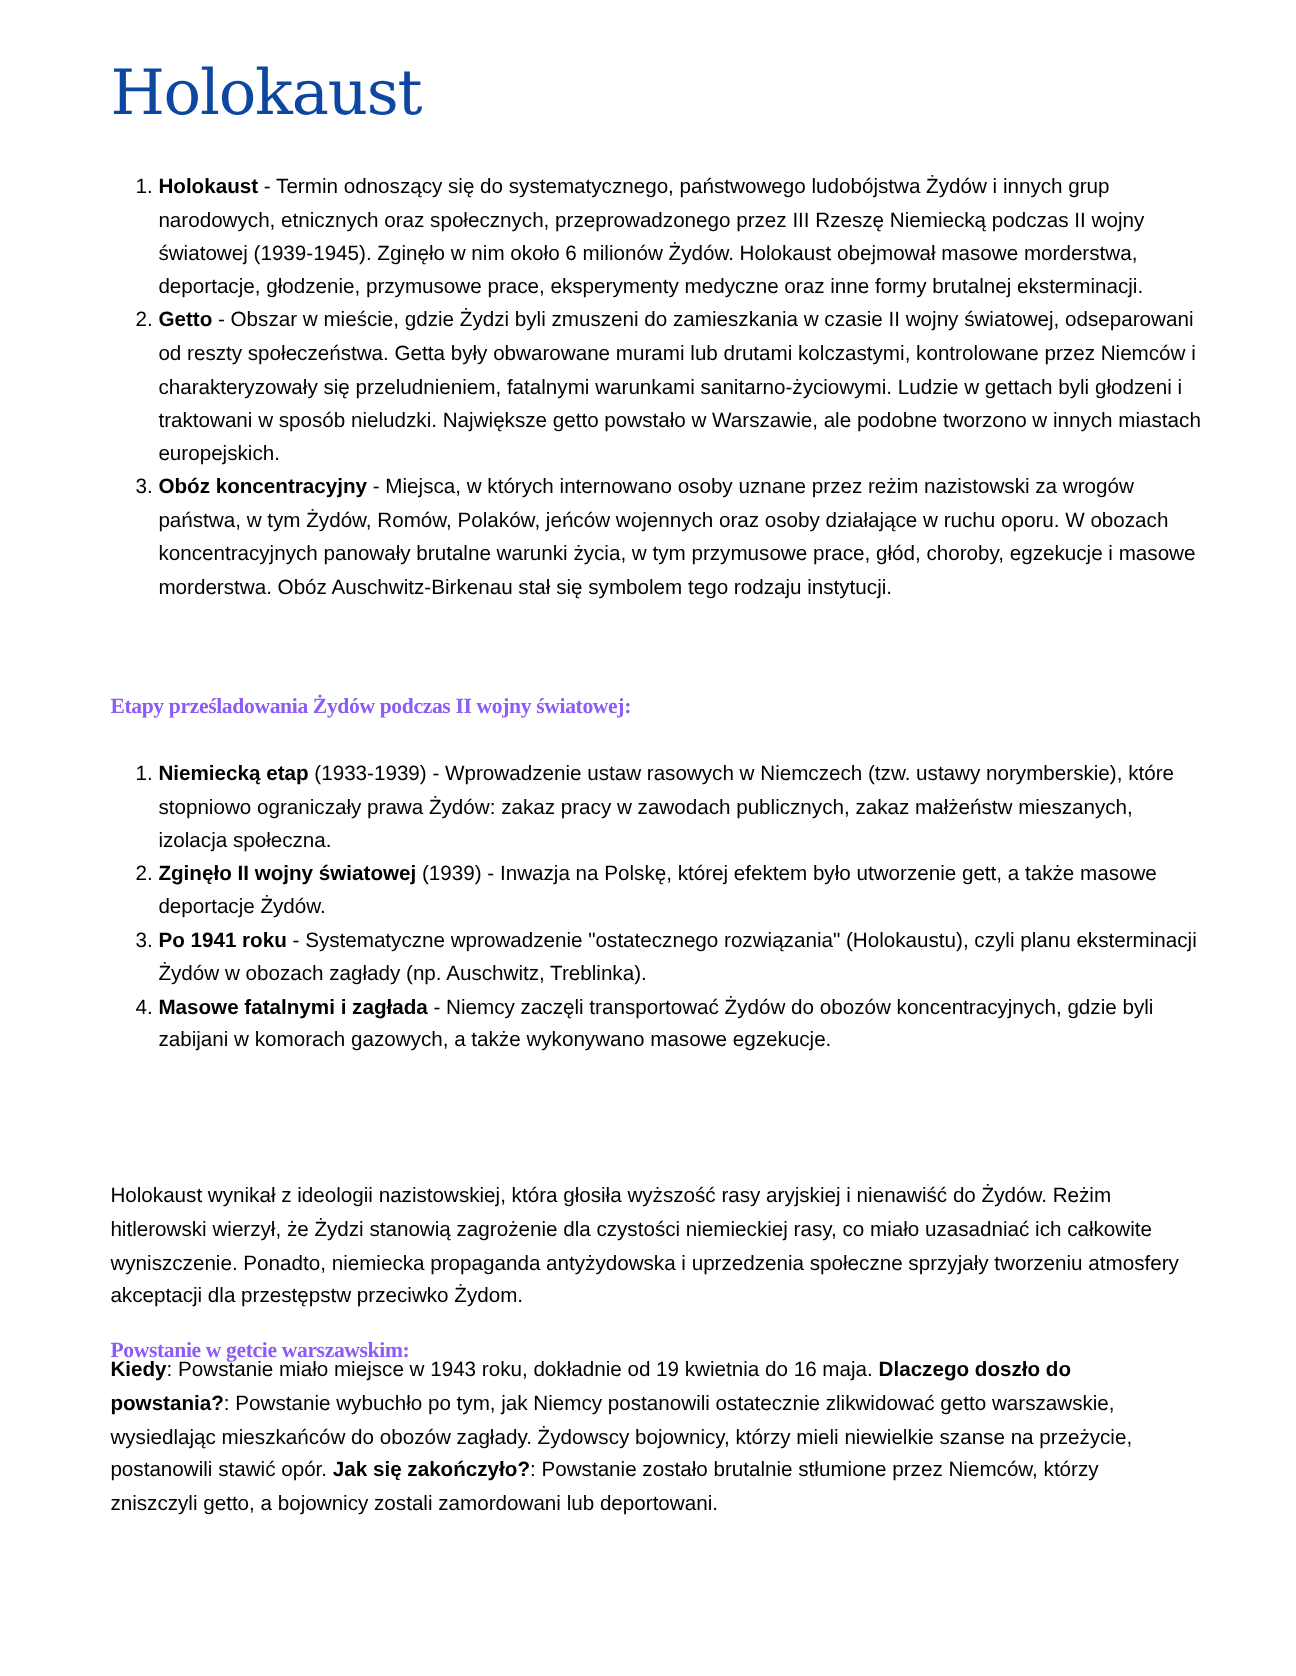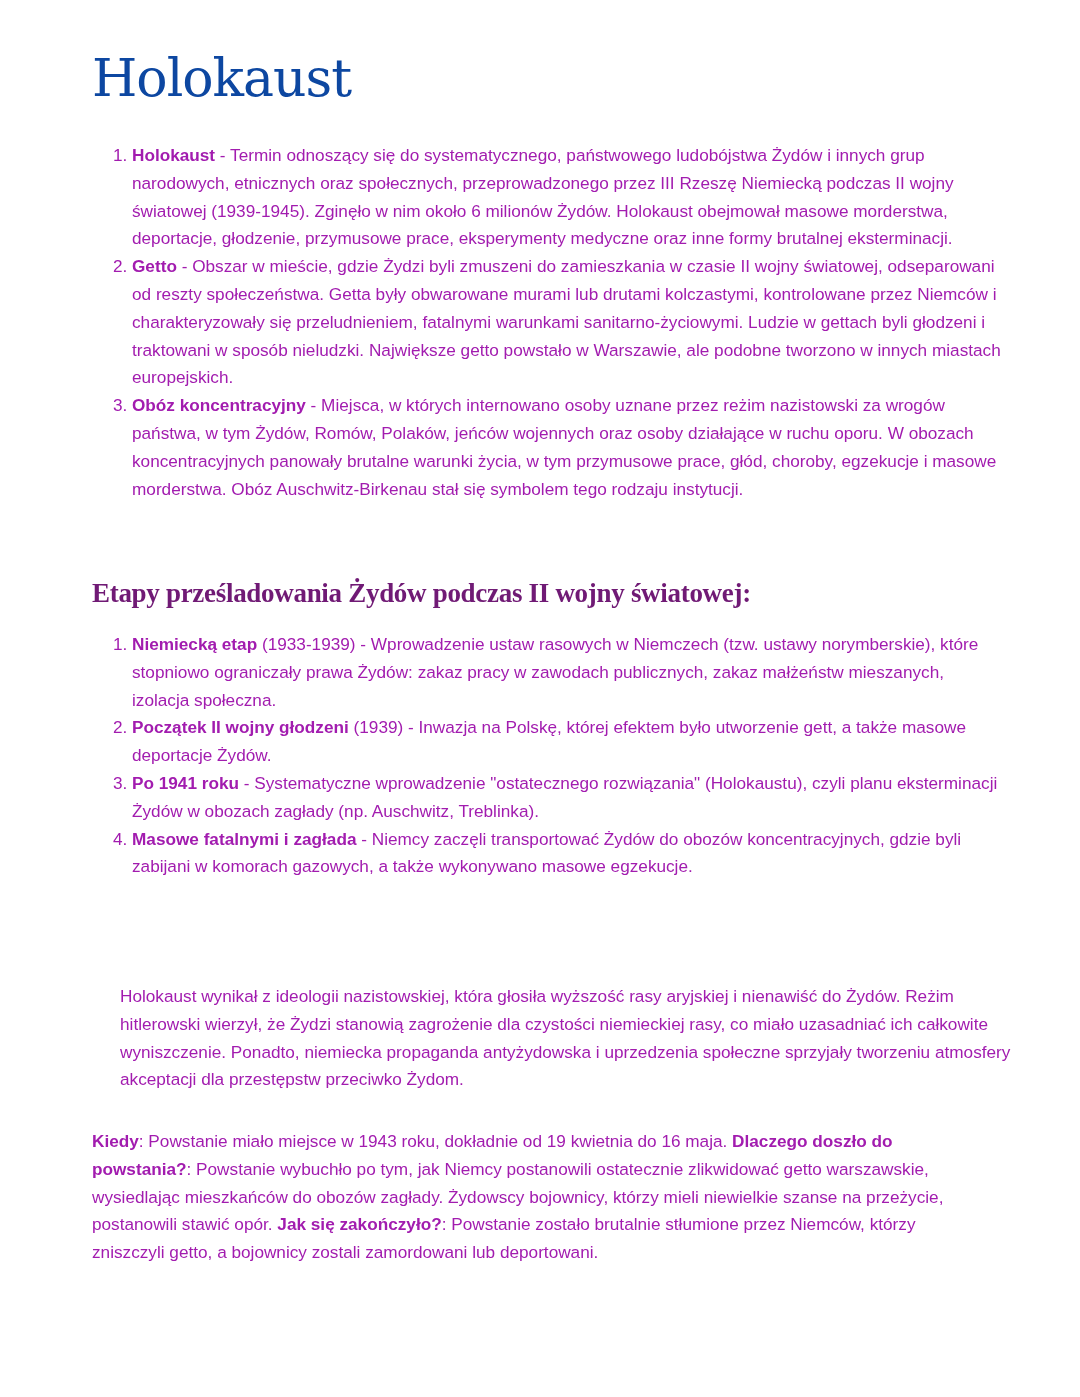--- a/index.html
+++ b/index.html
@@ -4,60 +4,61 @@
 <style>
   html, body { margin: 0; padding: 0; background: #ffffff; }
   body { width: 1080px; height: 1397px; position: relative; overflow: hidden; }
   .page { position: absolute; left: 0; top: 0; width: 1080px; height: 1397px; text-decoration: underline; }
   .title {
     position: absolute; left: 92px; top: 48px;
     font-family: "DejaVu Serif", serif; font-size: 52px; font-weight: normal;
     color: #0d47a1; letter-spacing: -1px; margin: 0;
   }
   .body-text {
-    font-family: "Liberation Sans", sans-serif; font-size: 17.2px; color: #a21caf;
+    font-family: "Liberation Sans", sans-serif; font-size: 17.2px; color: #000000;
     line-height: 27.8px;
   }
   ol.list { position: absolute; left: 92px; margin: 0; padding: 0 0 0 40px; width: 870px; }
   ol.list li { padding-left: 0; }
   ol.list li::marker { font-family: "Liberation Sans", sans-serif; }
   .list1 { top: 142px; }
   .list2 { top: 631px; }
   .h2 {
     position: absolute; left: 92px; margin: 0;
-    font-family: "Liberation Serif", serif; font-weight: bold; font-size: 27px; color: #701a75;
+    font-family: "Liberation Serif", serif; font-weight: bold; font-size: 18px; color: #8b5cf6;
     letter-spacing: -0.3px;
   }
   .h-etapy { top: 578px; }
   .h-dlaczego { top: 928px; }
   .h-powstanie { top: 1115px; }
   .para { position: absolute; left: 92px; width: 900px; margin: 0; }
-  .p-dlaczego { top: 983px; margin-left: 28px; }
+  .p-dlaczego { top: 983px; }
   .p-powstanie { top: 1128px; }
   b { font-weight: bold; }
 </style>
 </head>
 <body>
 
 <div class="page">
 
   <h1 class="title" style="color: rgb(13, 71, 161);">Holokaust</h1>
 
   <ol class="list list1 body-text">
     <li><b>Holokaust</b><span> - Termin odnoszący się do systematycznego, państwowego ludobójstwa Żydów i innych grup narodowych, etnicznych oraz społecznych, przeprowadzonego przez III Rzeszę Niemiecką podczas II wojny światowej (1939-1945). Zginęło w nim około 6 milionów Żydów. Holokaust obejmował masowe morderstwa, deportacje, głodzenie, przymusowe prace, eksperymenty medyczne oraz inne formy brutalnej eksterminacji.</span></li>
     <li><b>Getto</b><span> - Obszar w mieście, gdzie Żydzi byli zmuszeni do zamieszkania w czasie II wojny światowej, odseparowani od reszty społeczeństwa. Getta były obwarowane murami lub drutami kolczastymi, kontrolowane przez Niemców i charakteryzowały się przeludnieniem, fatalnymi warunkami sanitarno-życiowymi. Ludzie w gettach byli głodzeni i traktowani w sposób nieludzki. Największe getto powstało w Warszawie, ale podobne tworzono w innych miastach europejskich.</span></li>
     <li><b>Obóz koncentracyjny</b><span> - Miejsca, w których internowano osoby uznane przez reżim nazistowski za wrogów państwa, w tym Żydów, Romów, Polaków, jeńców wojennych oraz osoby działające w ruchu oporu. W obozach koncentracyjnych panowały brutalne warunki życia, w tym przymusowe prace, głód, choroby, egzekucje i masowe morderstwa. Obóz Auschwitz-Birkenau stał się symbolem tego rodzaju instytucji.</span></li>
   </ol>
 
   <h2 class="h2 h-etapy">Etapy prześladowania Żydów podczas II wojny światowej:</h2>
 
   <ol class="list list2 body-text">
     <li><b>Niemiecką etap</b><span> (1933-1939) - Wprowadzenie ustaw rasowych w Niemczech (tzw. ustawy norymberskie), które stopniowo ograniczały prawa Żydów: zakaz pracy w zawodach publicznych, zakaz małżeństw mieszanych, izolacja społeczna.</span></li>
-    <li><b>Początek II wojny głodzeni</b><span> (1939) - Inwazja na Polskę, której efektem było utworzenie gett, a także masowe deportacje Żydów.</span></li>
+    <li><b>Zginęło II wojny światowej</b><span> (1939) - Inwazja na Polskę, której efektem było utworzenie gett, a także masowe deportacje Żydów.</span></li>
     <li><b>Po 1941 roku</b><span> - Systematyczne wprowadzenie "ostatecznego rozwiązania" (Holokaustu), czyli planu eksterminacji Żydów w obozach zagłady (np. Auschwitz, Treblinka).</span></li>
     <li><b>Masowe fatalnymi i zagłada</b><span> - Niemcy zaczęli transportować Żydów do obozów koncentracyjnych, gdzie byli zabijani w komorach gazowych, a także wykonywano masowe egzekucje.</span></li>
   </ol>
 
   <p class="para p-dlaczego body-text">Holokaust wynikał z ideologii nazistowskiej, która głosiła wyższość rasy aryjskiej i nienawiść do Żydów. Reżim hitlerowski wierzył, że Żydzi stanowią zagrożenie dla czystości niemieckiej rasy, co miało uzasadniać ich całkowite wyniszczenie. Ponadto, niemiecka propaganda antyżydowska i uprzedzenia społeczne sprzyjały tworzeniu atmosfery akceptacji dla przestępstw przeciwko Żydom.</p>
 
+  <h2 class="h2 h-powstanie">Powstanie w getcie warszawskim:</h2>
   <p class="para p-powstanie body-text"><b>Kiedy</b><span>: Powstanie miało miejsce w 1943 roku, dokładnie od 19 kwietnia do 16 maja. </span><b>Dlaczego doszło do powstania?</b><span>: Powstanie wybuchło po tym, jak Niemcy postanowili ostatecznie zlikwidować getto warszawskie, wysiedlając mieszkańców do obozów zagłady. Żydowscy bojownicy, którzy mieli niewielkie szanse na przeżycie, postanowili stawić opór. </span><b>Jak się zakończyło?</b><span>: Powstanie zostało brutalnie stłumione przez Niemców, którzy zniszczyli getto, a bojownicy zostali zamordowani lub deportowani.</span></p>
 
 </div>
 
 </body></html>

